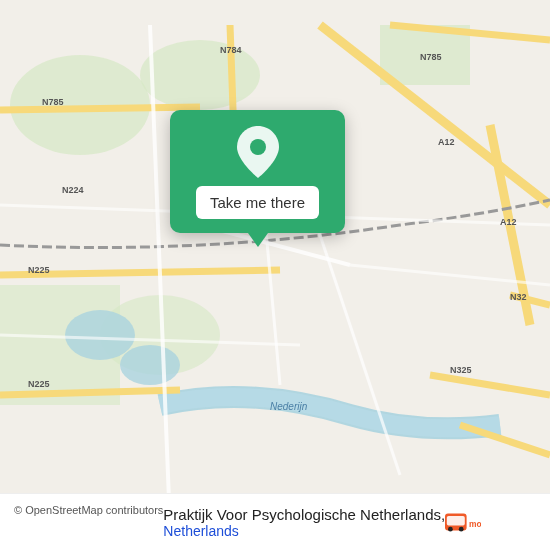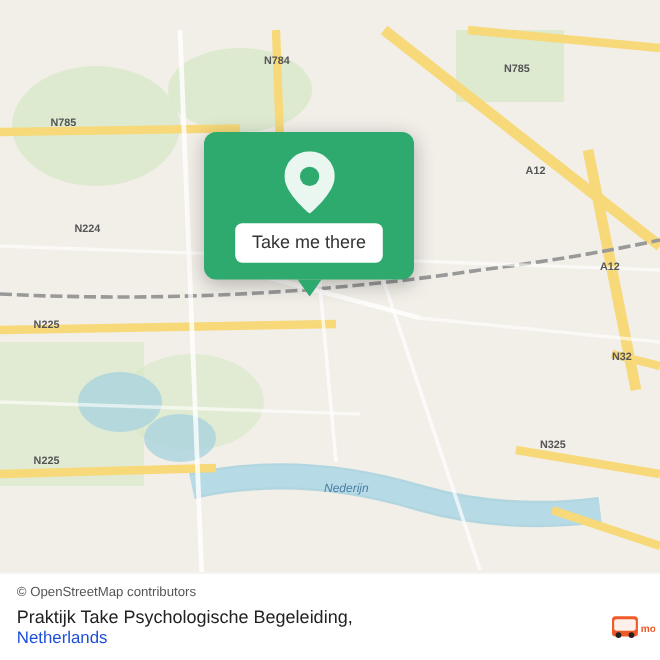--- a/index.html
+++ b/index.html
@@ -78,21 +78,21 @@
 
     
     #bottom-bar {
       position: absolute;
       bottom: 0;
       left: 0;
       width: 100%;
       background: white;
       padding: 10px 4px 10px 14px;
       display: flex;
-      flex-direction: column;
+      flex-direction: row;
       z-index: 10;
       border-top: 1px solid #eee;
     }
 
     #osm-credit {
       font-size: 11px;
       color: #555;
       margin-bottom: 4px;
     }
 
@@ -190,21 +190,21 @@
         <circle cx="21" cy="21" r="8" fill="#2eaa6e"></circle>
       </svg>
     </div>
     <button id="take-me-btn">Take me there</button>
   </div>
 
   <div id="bottom-bar">
     <div id="osm-credit">© OpenStreetMap contributors</div>
     <div id="bottom-row">
       <div>
-        <div id="place-name">Praktijk Take Psychologische Begeleiding,</div>
+        <div id="place-name">Praktijk Voor Psychologische Netherlands,</div>
         <div style="font-size:14px;color:#1d4ed8;">Netherlands</div>
       </div>
 
       <div id="moovit-logo">
         <svg id="moovit-icon" viewBox="0 0 60 36" xmlns="http://www.w3.org/2000/svg">
 
           <rect x="0" y="4" width="36" height="28" rx="5" fill="#f05a28"></rect>
           <rect x="3" y="8" width="30" height="16" rx="3" fill="white" opacity="0.9"></rect>
           <circle cx="9" cy="30" r="4" fill="#222"></circle>
           <circle cx="27" cy="30" r="4" fill="#222"></circle>

